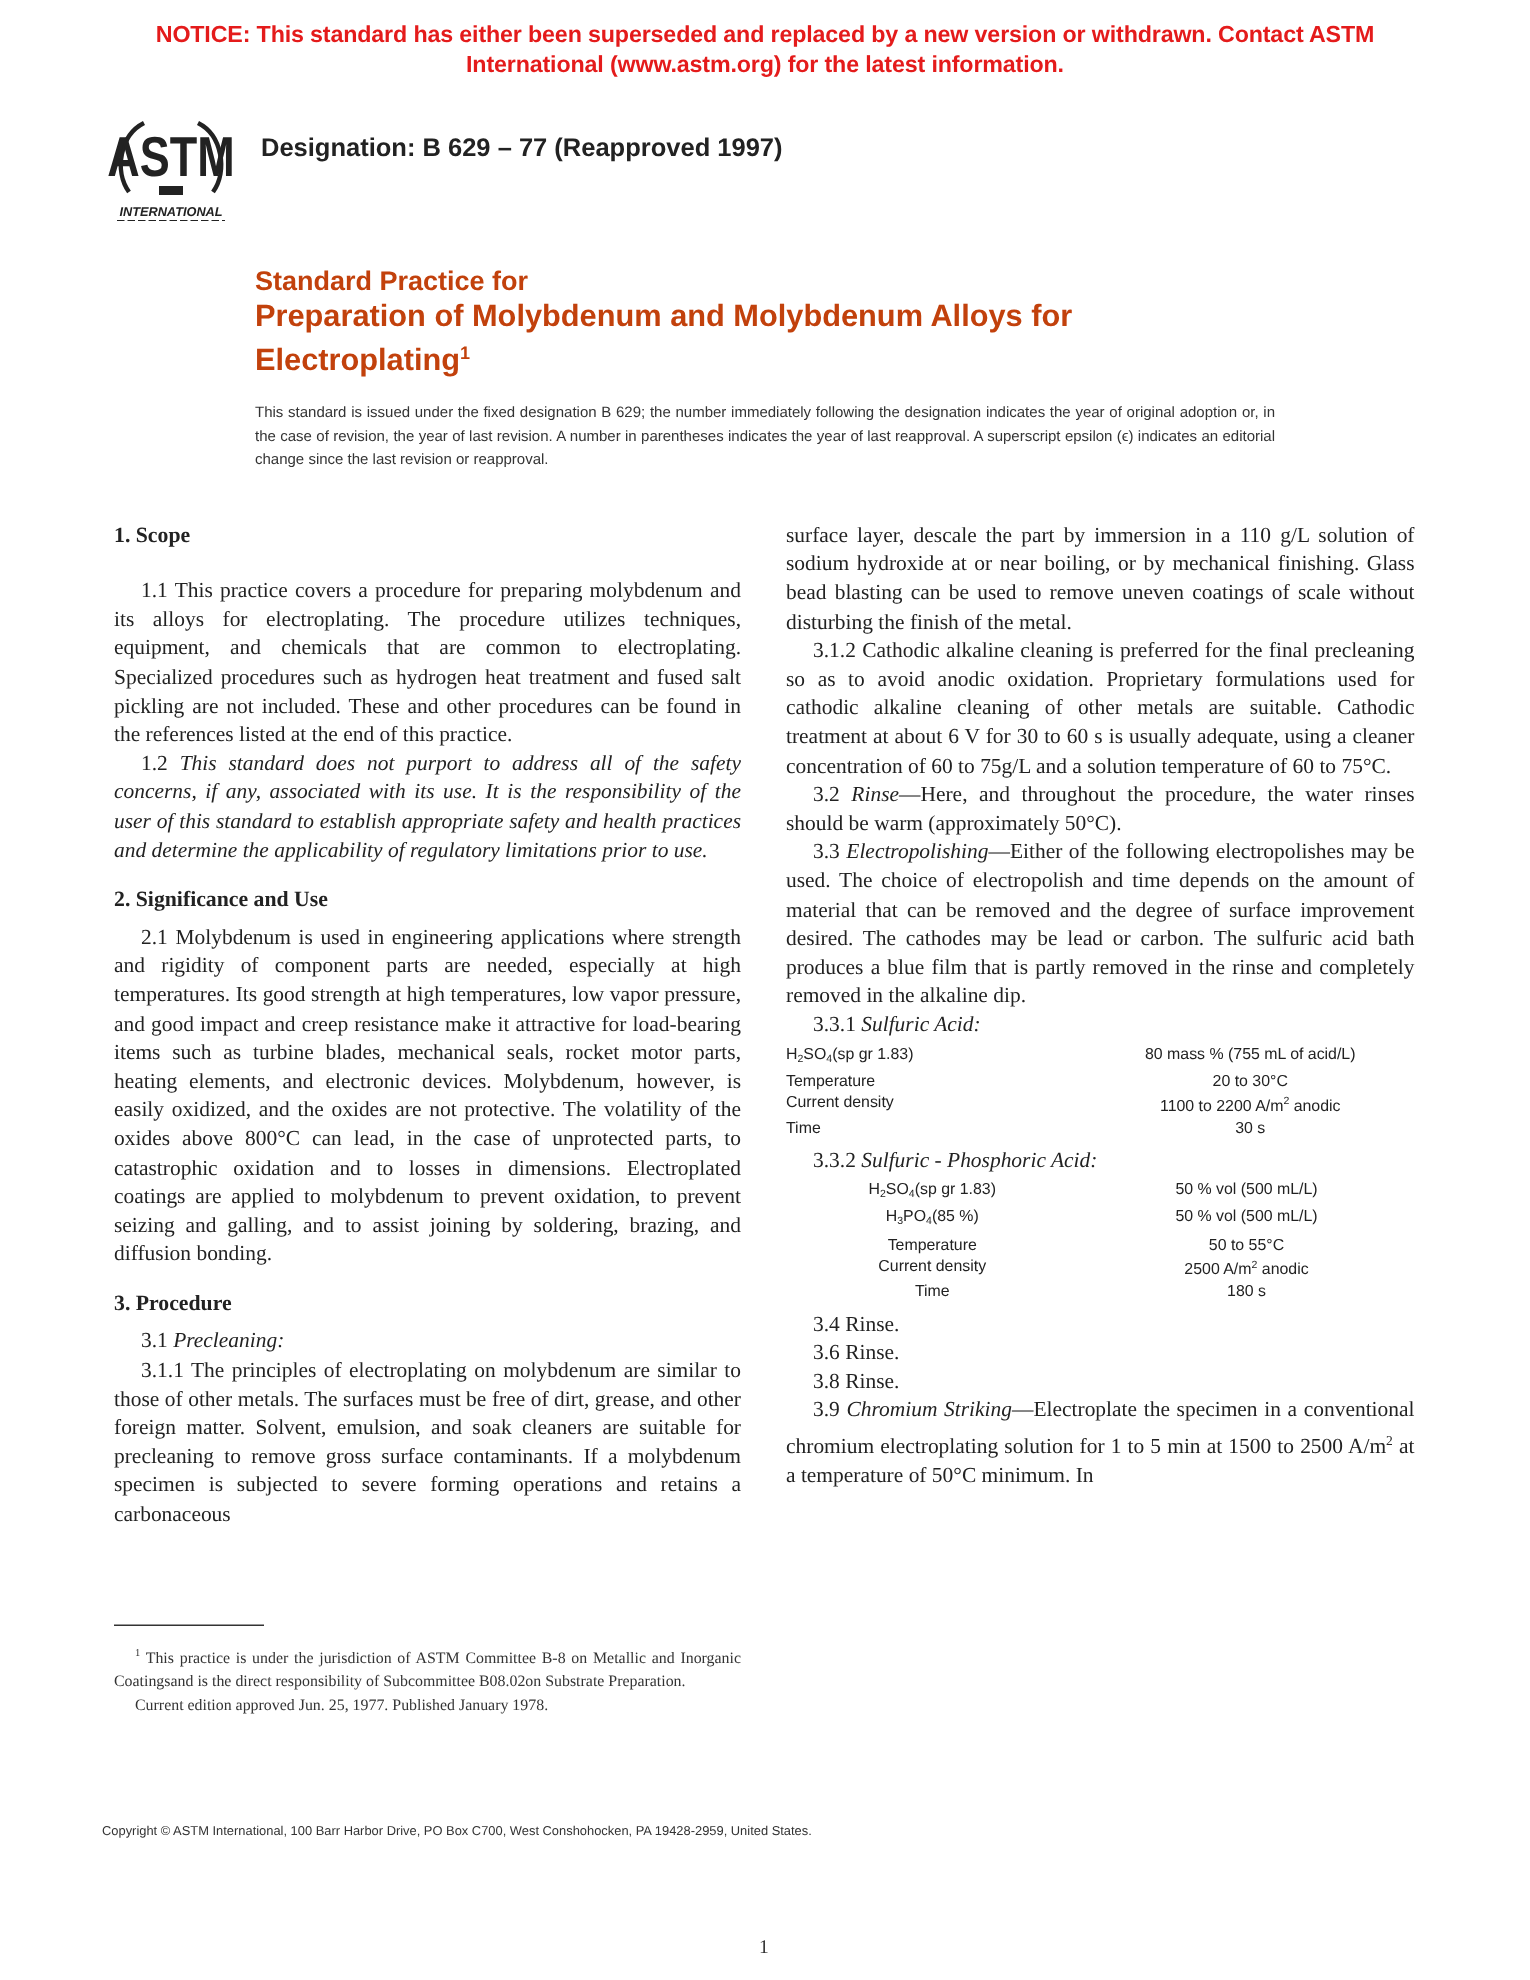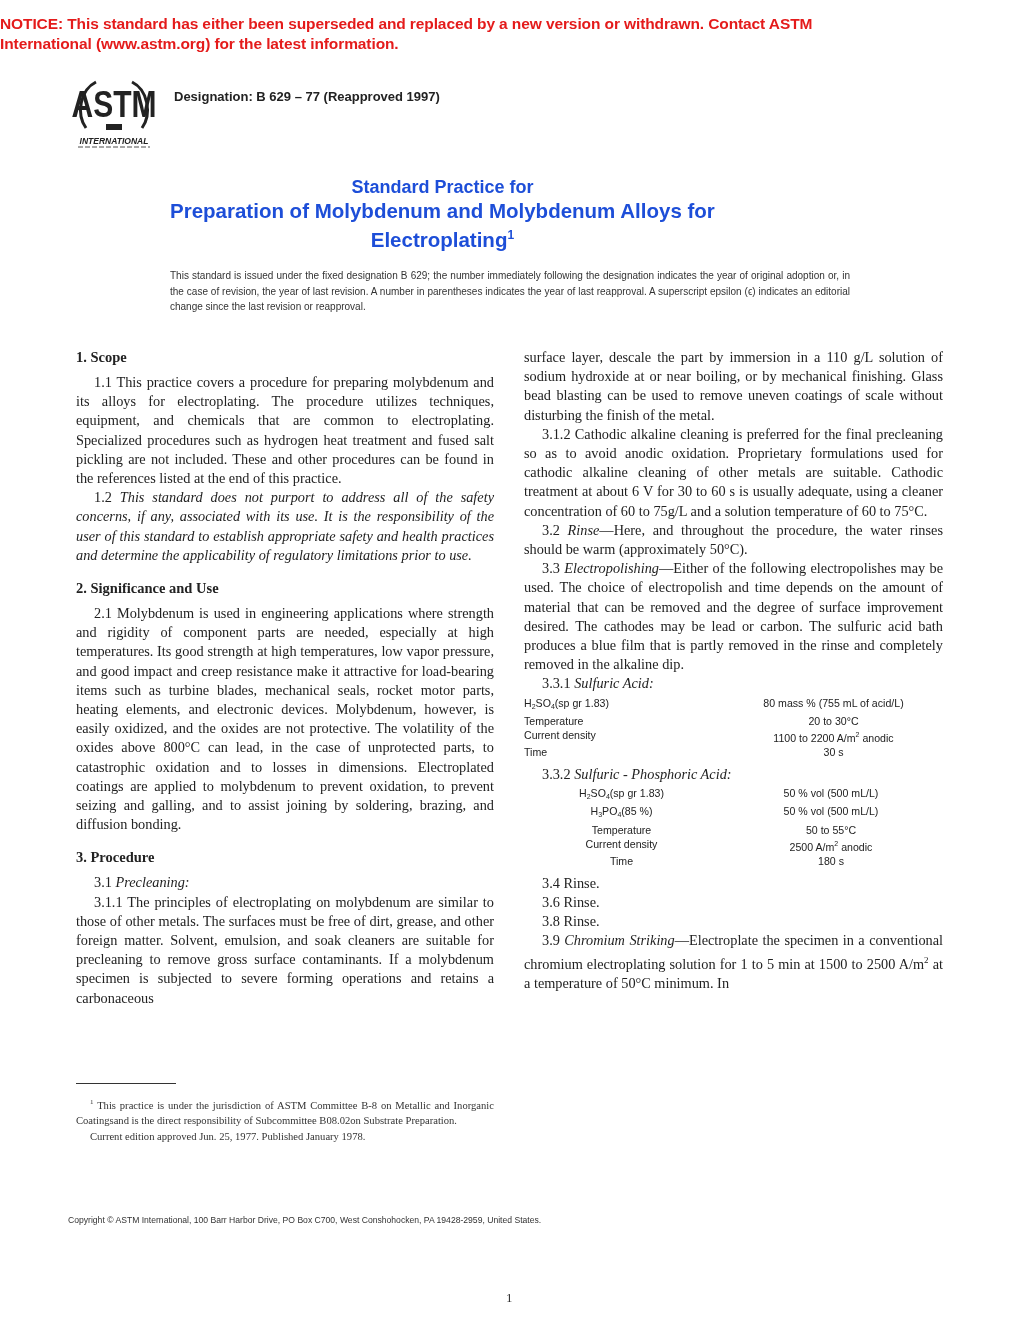--- a/index.html
+++ b/index.html
@@ -1,35 +1,35 @@
 <!DOCTYPE html>
 <html><head>
 <meta charset="utf-8">
 <style>
   html, body { margin:0; padding:0; background:#fff; }
   body { width:1020px; height:1320px; position:relative; overflow:hidden; color:#111; }
-  .notice { position:absolute; left:0; top:14px; width:1020px; 
+  .notice { position:absolute; left:0; top:14px; width:1020px; text-align:center;
     font-family:"Liberation Sans", sans-serif; font-weight:bold; color:#e41b1b; font-size:15.5px; line-height:20px; letter-spacing:-0.1px; }
   .logo { position:absolute; left:72px; top:76px; width:84px; height:72px; }
   .designation { position:absolute; left:174px; top:89px; font-family:"Liberation Sans", sans-serif;
-    font-weight:bold; font-size:13px; color:#222; }
-  .title-block { position:absolute; left:170px; top:176px; font-family:"Liberation Sans", sans-serif; font-weight:bold; color:#1d4ed8;text-align:center; }
+    font-weight:bold; font-size:17px; color:#222; }
+  .title-block { position:absolute; left:170px; top:176px; font-family:"Liberation Sans", sans-serif; font-weight:bold; color:#c2410c; }
   .title-block .l1 { font-size:18px; line-height:22px; }
   .title-block .l2 { font-size:20.5px; line-height:25px; }
   .title-block sup { font-size:12px; }
   .std-note { position:absolute; left:170px; top:268px; width:680px; font-family:Liberation Sans, sans-serif;
     font-size:10px; line-height:15.5px; color:#333; text-align:justify; }
   .col { position:absolute; font-family:"Liberation Serif", serif; font-size:14.3px; line-height:19.2px; color:#222; }
   .col.left { left:76px; top:346px; width:418px; }
   .col.right { left:524px; top:348px; width:419px; }
   .col p { margin:0; text-align:justify; text-indent:18px; }
   .col p.noind { text-indent:0; }
   .col h2 { font-size:14.5px; font-weight:bold; margin:0; padding:2px 0 2px 0; line-height:19px; }
   .col h2.sp { margin-top:12px; margin-bottom:4px; }
-  .col h2.sp1 { margin-top:0; margin-bottom:4px; }
+  .col h2.sp1 { margin-top:0; margin-bottom:16px; }
   .it { font-style:italic; }
   .tbl { font-family:"Liberation Sans", sans-serif; font-size:10.6px; line-height:14.2px; color:#222; margin:2px 0 6px 0; }
   .tbl .row { display:flex; }
   .tbl.t1 .k { width:200px; }
   .tbl.t1 .v { flex:1; text-align:center; }
   .tbl.t2 .k { width:195px; text-align:center; }
   .tbl.t2 .v { flex:1; text-align:center; }
   .tbl sub { font-size:7px; vertical-align:-2px; }
   .tbl sup { font-size:7px; }
   .footrule { position:absolute; left:76px; top:1083px; width:100px; border-top:1px solid #333; }

